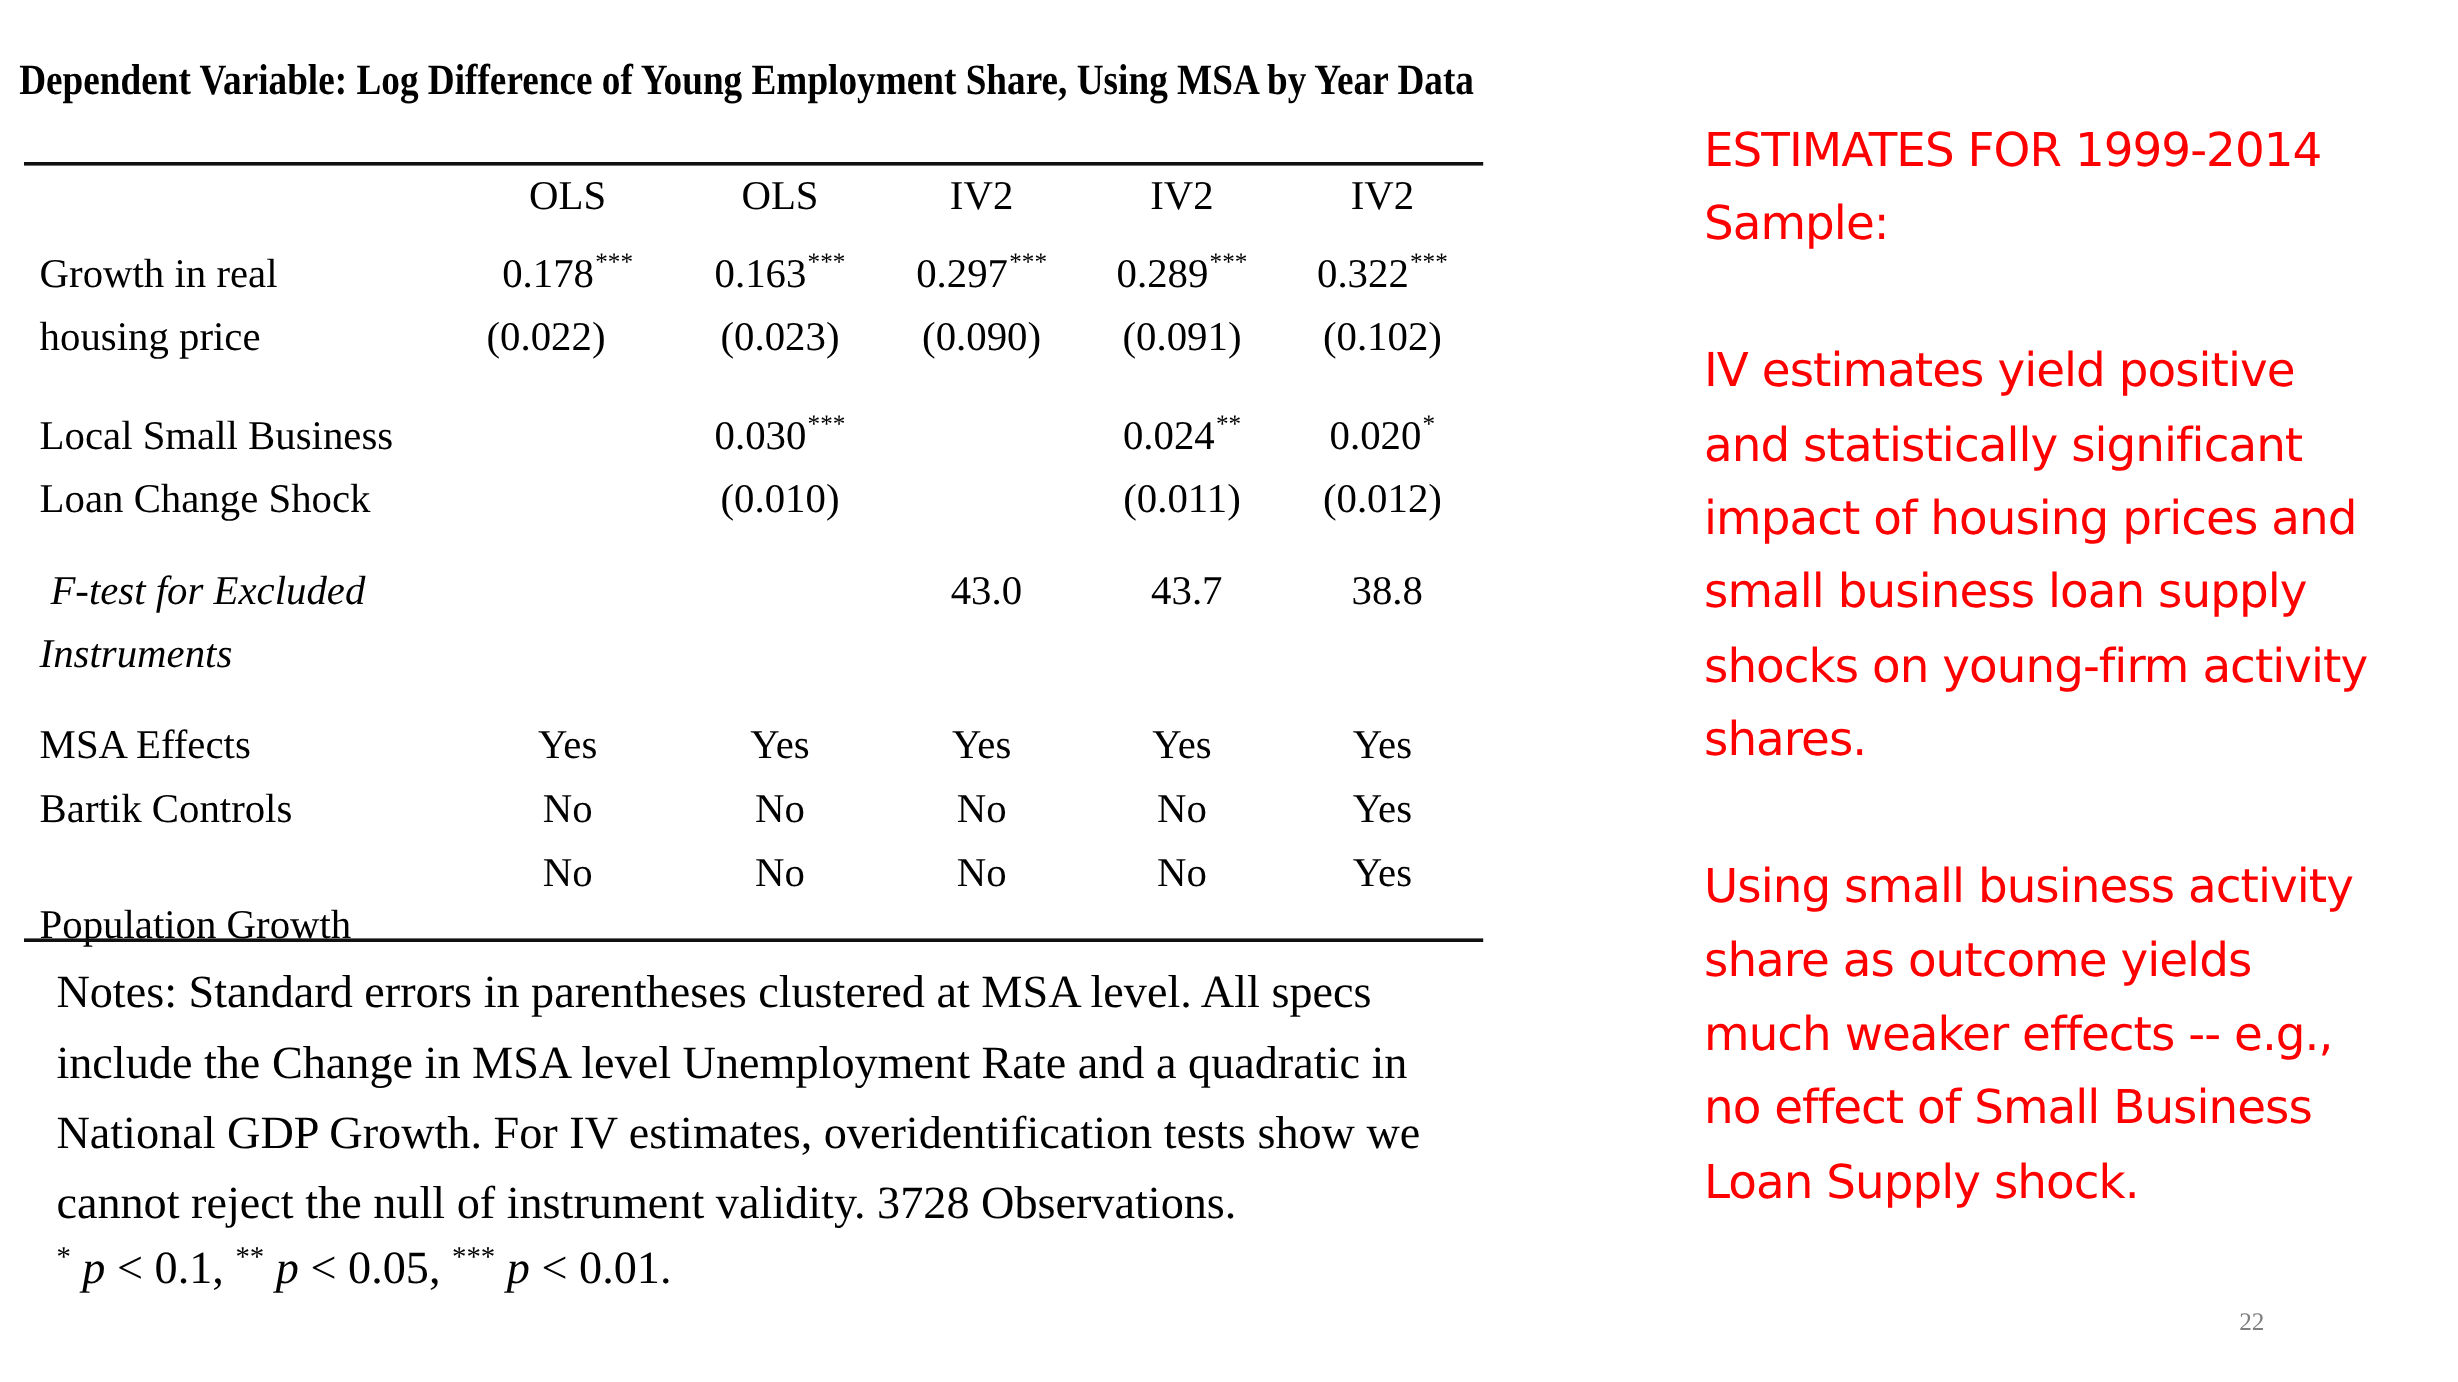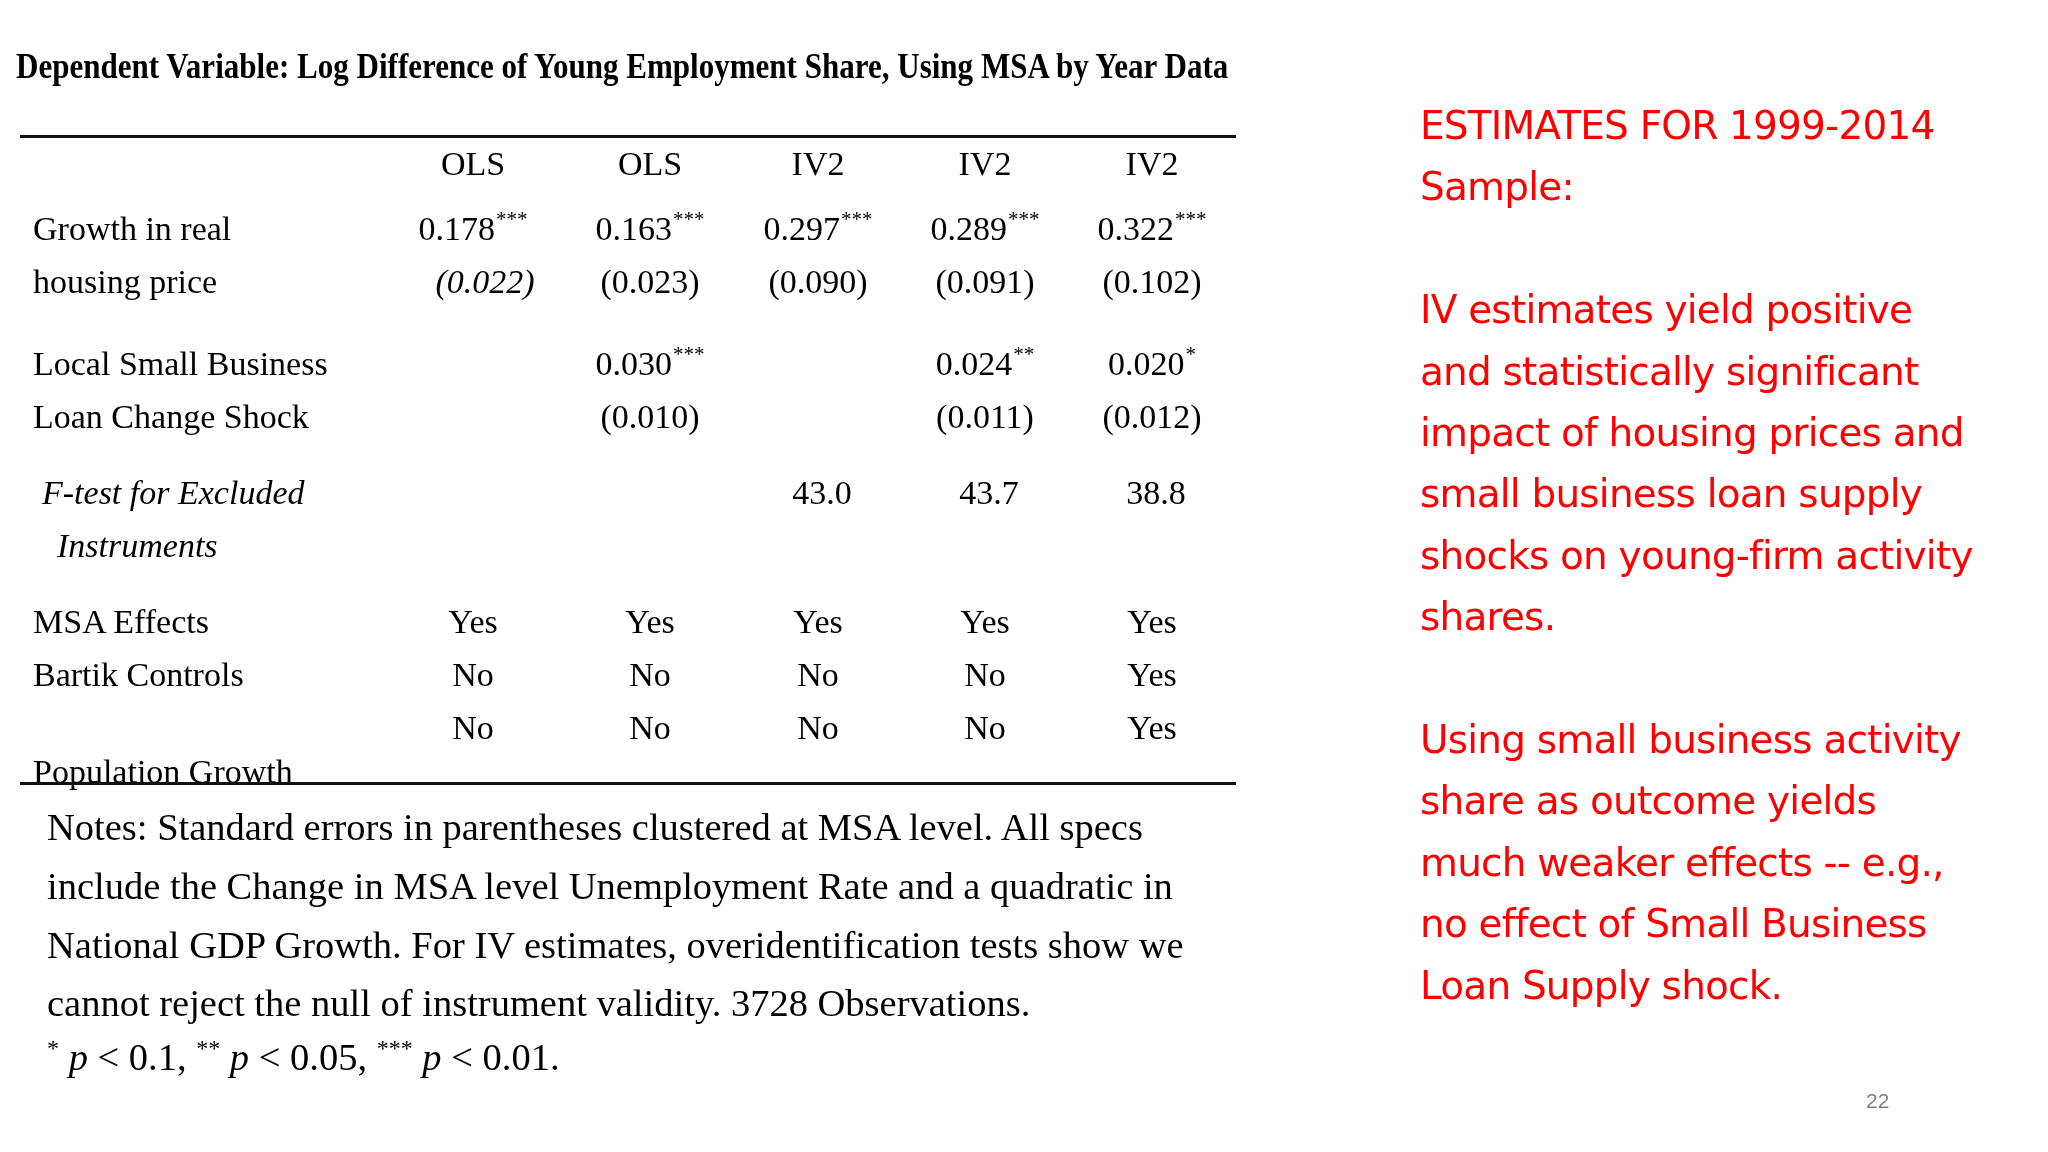--- a/index.html
+++ b/index.html
@@ -36,21 +36,21 @@
   .footnote .p { font-style: italic; }
 
   .side {
     position: absolute; left: 1420px; top: 95px; width: 620px;
     color: #ff0000; font-family: "DejaVu Sans", "Liberation Sans", sans-serif;
     font-size: 39px; line-height: 61.4px; letter-spacing: -0.8px;
   }
   .side .line { display: block; white-space: nowrap; min-height: 61.4px; }
   .page-number {
     position: absolute; left: 1866px; top: 1089px;
-    font-family: Liberation Sans, sans-serif;
+    font-family: Liberation Serif, serif;
     font-size: 21px; color: #7f7f7f;
   }
 </style>
 </head>
 <body>
 
 <div>
 
   <div class="slide-title">Dependent Variable:  Log Difference of Young Employment Share, Using MSA by Year Data</div>
 
@@ -65,21 +65,21 @@
   <div>
     <div class="cell label" style="top:209px;">Growth in real</div>
     <div class="cell label" style="top:262px;">housing price</div>
 
     <div class="cell num" style="left:473px; top:209px;"><span>0.178</span><sup>***</sup></div>
     <div class="cell num" style="left:650px; top:209px;"><span>0.163</span><sup>***</sup></div>
     <div class="cell num" style="left:818px; top:209px;"><span>0.297</span><sup>***</sup></div>
     <div class="cell num" style="left:985px; top:209px;"><span>0.289</span><sup>***</sup></div>
     <div class="cell num" style="left:1152px; top:209px;"><span>0.322</span><sup>***</sup></div>
 
-    <div class="cell num" style="left:485px; top:262px;font-style:italic;">(0.022)</div>
+    <div class="cell num" style="left:455px; top:262px;">(0.022)</div>
     <div class="cell num" style="left:650px; top:262px;text-align:center;">(0.023)</div>
     <div class="cell num" style="left:818px; top:262px;">(0.090)</div>
     <div class="cell num" style="left:985px; top:262px;">(0.091)</div>
     <div class="cell num" style="left:1152px; top:262px;">(0.102)</div>
   </div>
 
   <div>
     <div class="cell label" style="top:344px;">Local Small Business</div>
     <div class="cell label" style="top:397px;">Loan Change Shock</div>
 
@@ -87,21 +87,21 @@
     <div class="cell num" style="left:985px; top:344px;"><span>0.024</span><sup>**</sup></div>
     <div class="cell num" style="left:1152px; top:344px;"><span>0.020</span><sup>*</sup></div>
 
     <div class="cell num" style="left:650px; top:397px;">(0.010)</div>
     <div class="cell num" style="left:985px; top:397px;">(0.011)</div>
     <div class="cell num" style="left:1152px; top:397px;">(0.012)</div>
   </div>
 
   <div>
     <div class="cell label italic" style="top:473px; left:42px;">F-test for Excluded</div>
-    <div class="cell label italic" style="top:526px;margin-left:24px;">Instruments</div>
+    <div class="cell label italic" style="top:526px;">Instruments</div>
     <div class="cell num" style="left:822px; top:473px;">43.0</div>
     <div class="cell num" style="left:989px; top:473px;">43.7</div>
     <div class="cell num" style="left:1156px; top:473px;">38.8</div>
   </div>
 
   <div>
     <div class="cell label" style="top:602px;">MSA Effects</div>
     <div class="cell num" style="left:473px; top:602px;">Yes</div>
     <div class="cell num" style="left:650px; top:602px;">Yes</div>
     <div class="cell num" style="left:818px; top:602px;">Yes</div>

